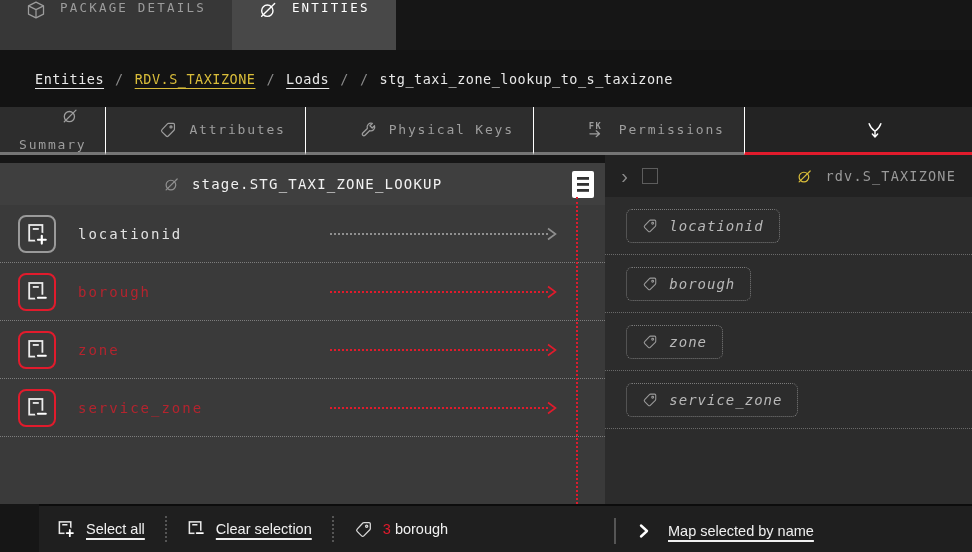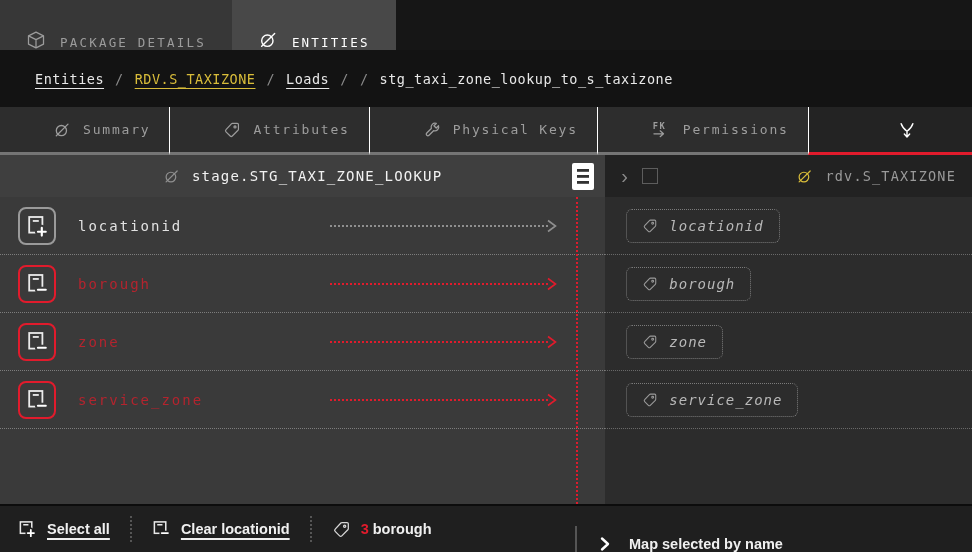--- a/index.html
+++ b/index.html
@@ -2,21 +2,21 @@
 <html><head>
 <meta charset="utf-8">
 <style>
   * { margin:0; padding:0; box-sizing:border-box; }
   html,body { width:972px; height:552px; background:#161616; overflow:hidden; }
   body { font-family:"DejaVu Sans Mono", monospace; position:relative; }
   .app { width:972px; height:552px; display:flex; flex-direction:column; }
 
   
   .topbar { height:50px; background:#161616; display:flex; flex-shrink:0; }
-  .toptab { display:flex; align-items:flex-end; gap:14px; padding:0 26px;
+  .toptab { display:flex; align-items:flex-start; gap:14px; padding:0 26px;
             font-size:12.5px; letter-spacing:2.2px; cursor:pointer; }
   .toptab.t1 { background:#373737; color:#9c9c9c; }
   .toptab.t2 { background:#484848; color:#ffffff; }
   .toptab .icn { display:flex; align-items:center; }
 
   
   .breadcrumb { height:57px; background:#131313; display:flex; align-items:center;
                 padding-left:35px; gap:11px; font-size:13.5px; letter-spacing:0.5px;
                 flex-shrink:0; white-space:nowrap; }
   .bc-link { color:#e8e8e8; text-decoration:underline; text-underline-offset:4px;
@@ -24,28 +24,28 @@
   .bc-link.yellow { color:#d9bd3a; }
   .bc-sep { color:#8a8a8a; }
   .bc-current { color:#e8e8e8; }
 
   
   .navtabs { height:48px; background:#2d2d2d; display:flex; flex-shrink:0; }
   .navtab { display:flex; align-items:center; justify-content:center; gap:12px;
             padding:0 19px; font-size:13px; letter-spacing:1.8px; color:#9d9d9d;
             border-left:1px solid #ffffff; border-bottom:3px solid #757575;
             cursor:pointer; flex:0 0 auto; }
-  .navtab:first-child { border-left:none; }
+  .navtab:first-child { border-left:none;flex-direction:column; }
   .navtab.active { background:#232323; color:#ffffff; border-bottom:3px solid #e11b2c; flex:1; }
   .navtab .icn { display:flex; align-items:center;margin-left:34px; }
 
   
   .board { flex:1; display:flex; position:relative; min-height:0; }
   .panel { display:flex; flex-direction:column; min-height:0; }
-  .panel.left  { width:652px; background:#3a3a3a; }
+  .panel.left  { width:652px; background:#3a3a3a;margin-top:8px; }
   .panel.right { width:395px; background:#2c2c2c; }
 
   .panel-header { height:42px; flex-shrink:0; display:flex; align-items:center; }
   .panel.left  .panel-header { background:#3f3f3f; justify-content:center; position:relative; gap:12px; }
   .panel.right .panel-header { background:#222222; padding:0 16px; gap:14px; }
   .src-title { color:#f2f2f2; font-size:14px; letter-spacing:1.2px; }
   .tgt-group { margin-left:auto; display:flex; align-items:center; gap:12px; }
   .tgt-title { color:#9a9a9a; font-size:13.5px; letter-spacing:1.2px; }
 
   .list-btn { position:absolute; right:10px; top:8px; width:24px; height:27px;
@@ -76,27 +76,27 @@
   .chip .chip-label { font-size:14px; font-style:italic; letter-spacing:1px; }
   .chip .icn { color:#9a9a9a; display:flex; }
 
   .filler { flex:1; }
   .v-divider { position:absolute; left:576px; top:42px; bottom:0; width:0;
                border-left:2px dotted #e11b2c; }
 
   
   .footer { height:48px; flex-shrink:0; background:#1f1f1f; border-top:2px solid #0c0c0c;
             display:flex; align-items:center; padding-left:18px; position:relative;
-            font-family:"Liberation Sans", sans-serif; font-size:14.5px; font-weight:bold;
-            color:#f0f0f0; }
+            font-family:"Liberation Sans", sans-serif; font-size:14.5px; font-weight:normal;
+            color:#f0f0f0;margin-left:39px; }
   .ft-item { display:flex; align-items:center; gap:10px; cursor:pointer; }
   .ft-link { text-decoration:underline; text-underline-offset:4px; text-decoration-thickness:1.5px; }
   .ft-sep { height:26px; border-left:2px dotted #555; margin:0 20px; }
   .ft-count { color:#e11b2c; }
-  .ft-right { position:absolute; left:575px; top:4px; bottom:0; display:flex; align-items:flex-end; }
+  .ft-right { position:absolute; left:575px; top:4px; bottom:0; display:flex; align-items:center; }
   .ft-rsep { height:26px; border-left:2px solid #555; }
   .ft-chev { margin-left:20px; display:flex; }
   .ft-map { margin-left:16px; }
   .icn svg { display:block; }
 </style>
 </head>
 <body>
 
 <div class="app">
 
@@ -401,21 +401,21 @@
             <path d="M5.5 5 h5.5"></path>
           </g>
           <g fill="none" stroke="#1f1f1f" stroke-width="5" stroke-linecap="round">
             <path d="M10.2 13.8 h6.6"></path>
           </g>
           <g fill="none" stroke="#ffffff" stroke-width="1.9" stroke-linecap="round">
             <path d="M10.2 13.8 h6.6"></path>
           </g>
         </svg>
       </span>
-      <span class="ft-link">Clear locationid</span>
+      <span class="ft-link">Clear selection</span>
     </div>
 
     <span class="ft-sep"></span>
 
     <div class="ft-item">
       <span class="icn" style="color:#d8d8d8">
         <svg width="19" height="19" viewBox="0 0 24 24" fill="none" stroke="currentColor" stroke-width="1.6" stroke-linejoin="round">
           <path d="M12.6 3.2 H19 a1.6 1.6 0 0 1 1.6 1.6 V11 a2 2 0 0 1 -.6 1.4 L12.4 20 a2 2 0 0 1 -2.8 0 L4 14.4 a2 2 0 0 1 0 -2.8 L11.2 3.8 a2 2 0 0 1 1.4 -.6 Z"></path>
           <circle cx="16" cy="7.9" r="1.4"></circle>
         </svg>

